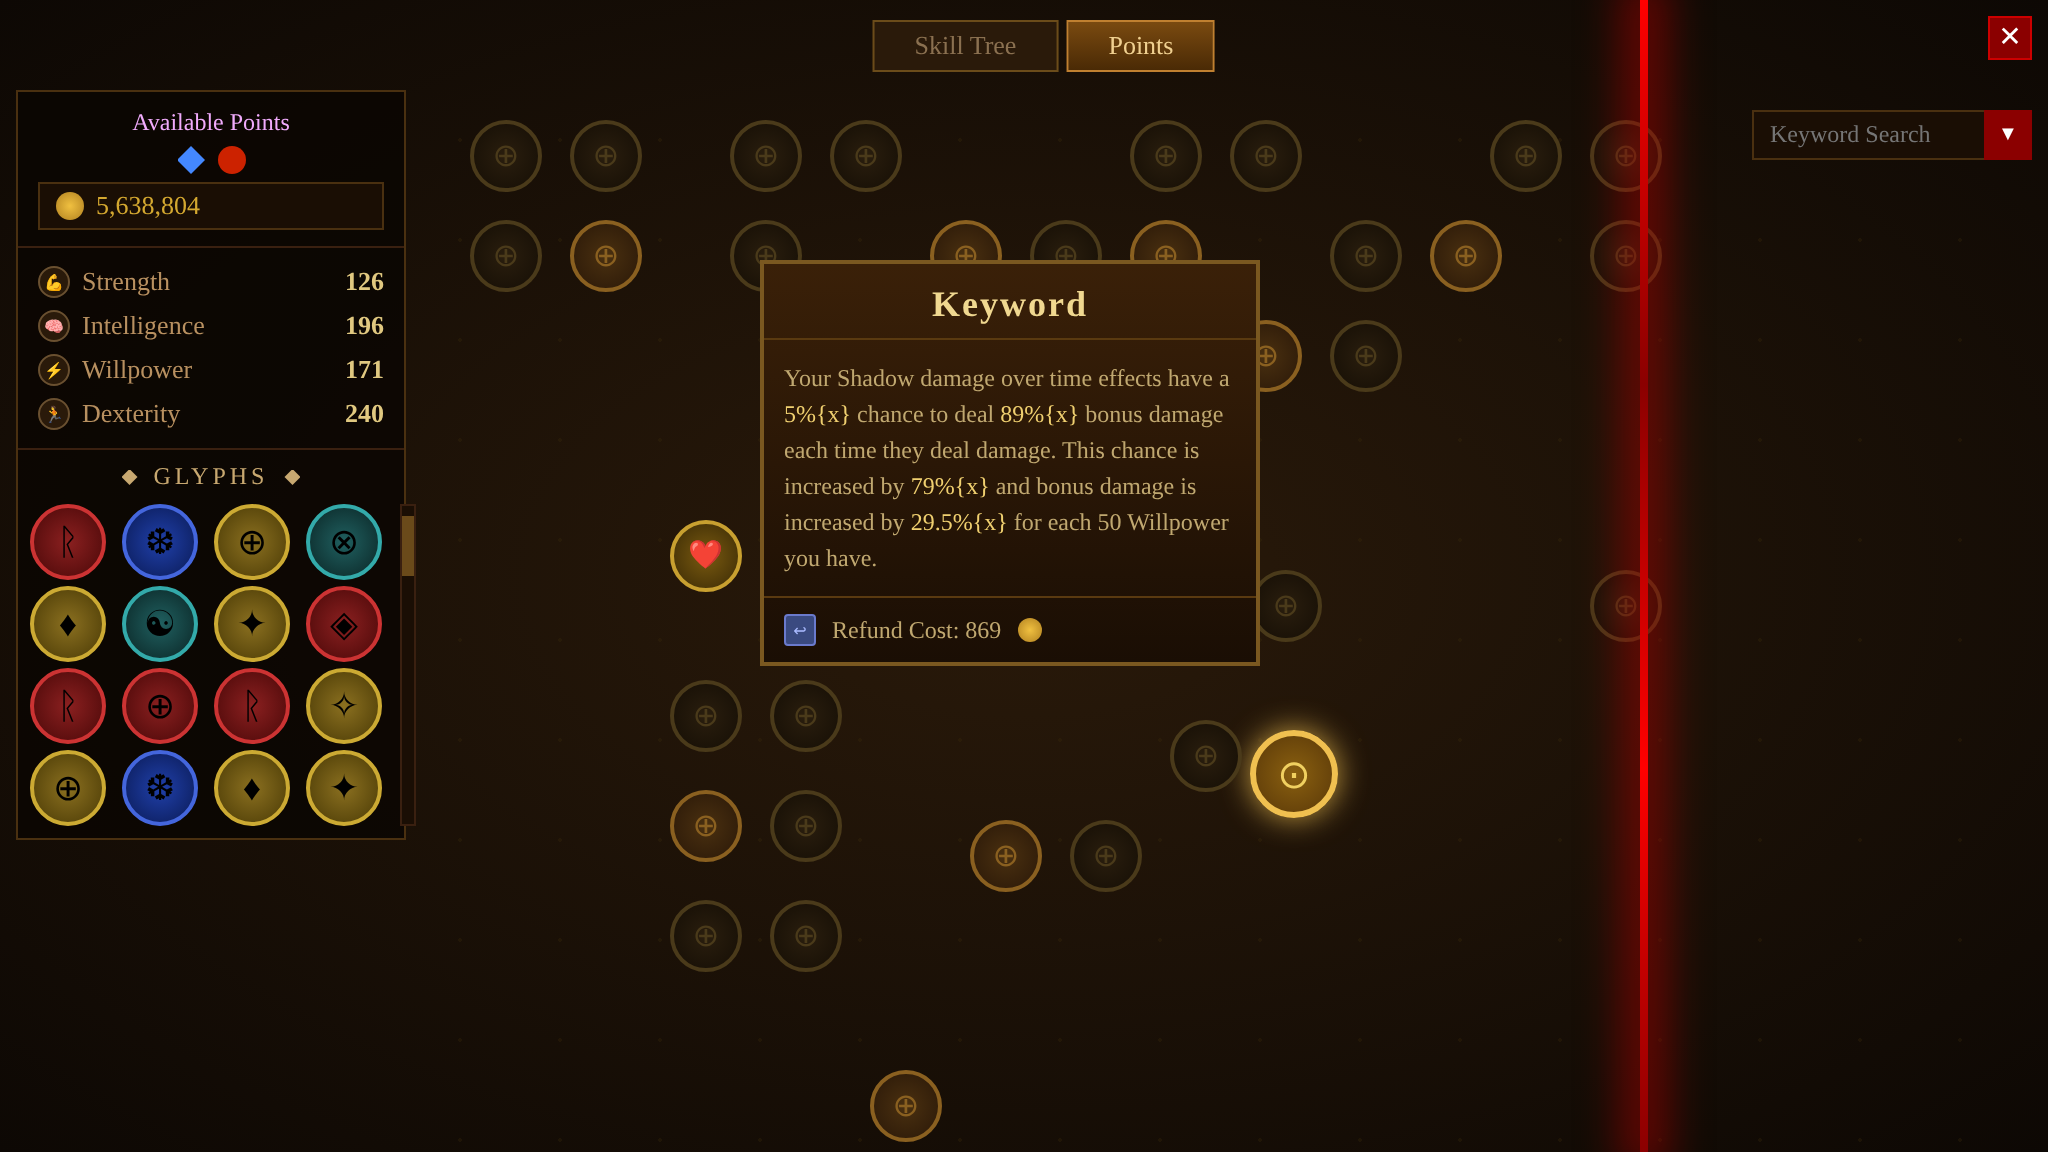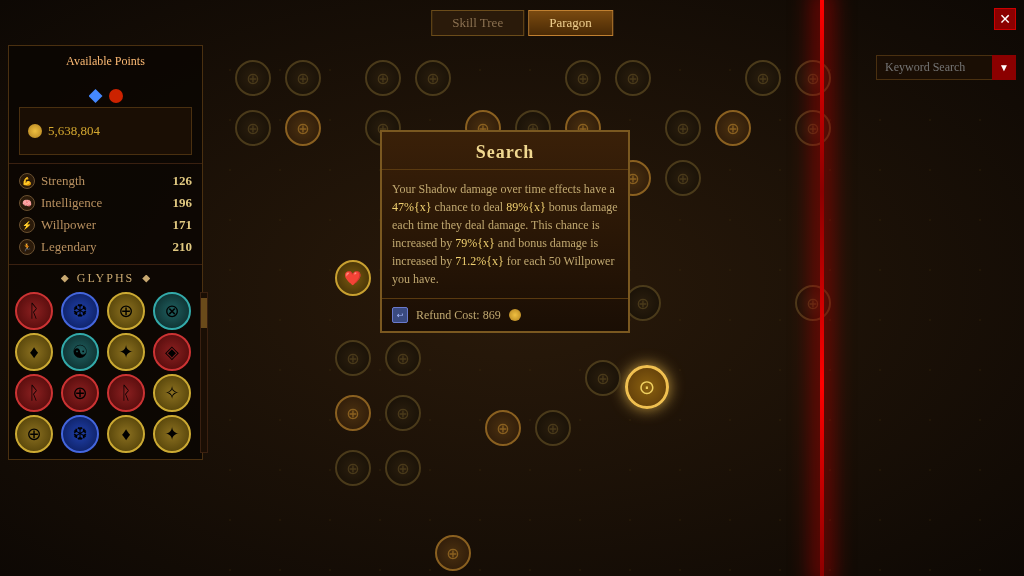--- a/index.html
+++ b/index.html
@@ -88,23 +88,23 @@
       border: 1px solid #4a3010;
       z-index: 10;
     }
 
     .available-points {
       padding: 8px 10px;
       border-bottom: 1px solid #3a2010;
       text-align: center;
     }
     .available-points-label {
-      color: #fdba74;
+      color: #f0abfc;
       font-size: 12px;
-      margin-bottom: 20px;
+      margin-bottom: 4px;
     }
     .points-icons {
       display: flex;
       align-items: center;
       justify-content: center;
       gap: 6px;
       margin-bottom: 4px;
     }
     .icon-blue-diamond {
       width: 14px;
@@ -117,21 +117,21 @@
       height: 14px;
       background: #cc2200;
       border-radius: 50%;
       display: flex;
       align-items: center;
       justify-content: center;
     }
     .gold-value {
       background: #1a0e04;
       border: 1px solid #4a3010;
-      padding: 15px 8px;
+      padding: 3px 8px;
       color: #d4a830;
       font-size: 13px;
       display: flex;
       align-items: center;
       gap: 6px;
     }
     .gold-coin {
       width: 14px;
       height: 14px;
       background: radial-gradient(circle, #f0c040, #b08020);
@@ -388,21 +388,21 @@
   </style>
 </head>
 <body>
 
 <div class="bg-grid"></div>
 <div class="grid-bg"></div>
 <div class="red-line"></div>
 
 <div class="header-tabs">
   <button class="tab-btn inactive">Skill Tree</button>
-  <button class="tab-btn active">Paragon</button>
+  <button class="tab-btn active">Points</button>
 </div>
 
 <div class="close-btn">✕</div>
 
 <div class="left-panel">
   <div class="available-points">
     <div class="available-points-label">Available Points</div>
     <div class="points-icons">
       <div class="icon-blue-diamond"></div>
       <div class="icon-red-circle"></div>
@@ -432,23 +432,23 @@
       <div class="stat-row">
       <div class="stat-name">
         <div class="stat-icon">⚡</div>
         <span>Willpower</span>
       </div>
       <span class="stat-value">171</span>
     </div>
       <div class="stat-row">
       <div class="stat-name">
         <div class="stat-icon">🏃</div>
-        <span>Legendary</span>
+        <span>Dexterity</span>
       </div>
-      <span class="stat-value">210</span>
+      <span class="stat-value">240</span>
     </div>
     </div>
 
   <div class="glyphs-section">
     <div class="glyphs-header">
       <div class="diamond-decorator"></div>
       <span>GLYPHS</span>
       <div class="diamond-decorator"></div>
     </div>
     <div style="position:relative;">
@@ -601,23 +601,23 @@
     <div class="node node-dark" style="left: 380px; top: 315px;">
       <span style="color:#4a3a1a;font-size:16px;">⊕</span>
     </div>
     <div class="node node-active" style="left: 230px; top: 490px;">
       <span style="color:#8a6020;font-size:16px;">⊕</span>
     </div>
   </div>
 
 <div class="tooltip-panel">
   <div class="tooltip-header">
-    <div class="tooltip-name">Search</div>
+    <div class="tooltip-name">Keyword</div>
   </div>
   <div class="tooltip-body">
-    Your Shadow damage over time effects have a <span>47%{x}</span> chance to deal <span>89%{x}</span> bonus damage each time they deal damage. This chance is increased by <span>79%{x}</span> and bonus damage is increased by <span>71.2%{x}</span> for each 50 Willpower you have.
+    Your Shadow damage over time effects have a <span>5%{x}</span> chance to deal <span>89%{x}</span> bonus damage each time they deal damage. This chance is increased by <span>79%{x}</span> and bonus damage is increased by <span>29.5%{x}</span> for each 50 Willpower you have.
   </div>
   <div class="tooltip-footer">
     <div class="refund-icon">↩</div>
     <span>Refund Cost: 869</span>
     <div class="gold-small"></div>
   </div>
 </div>
 
 </body></html>

